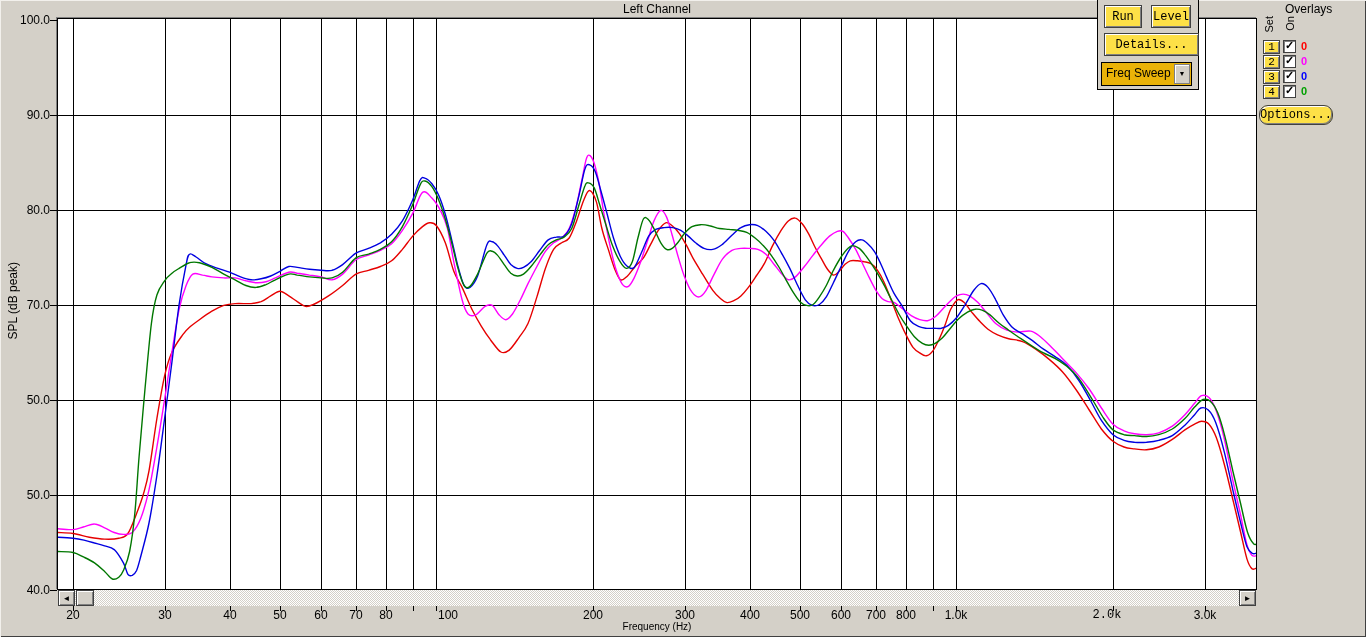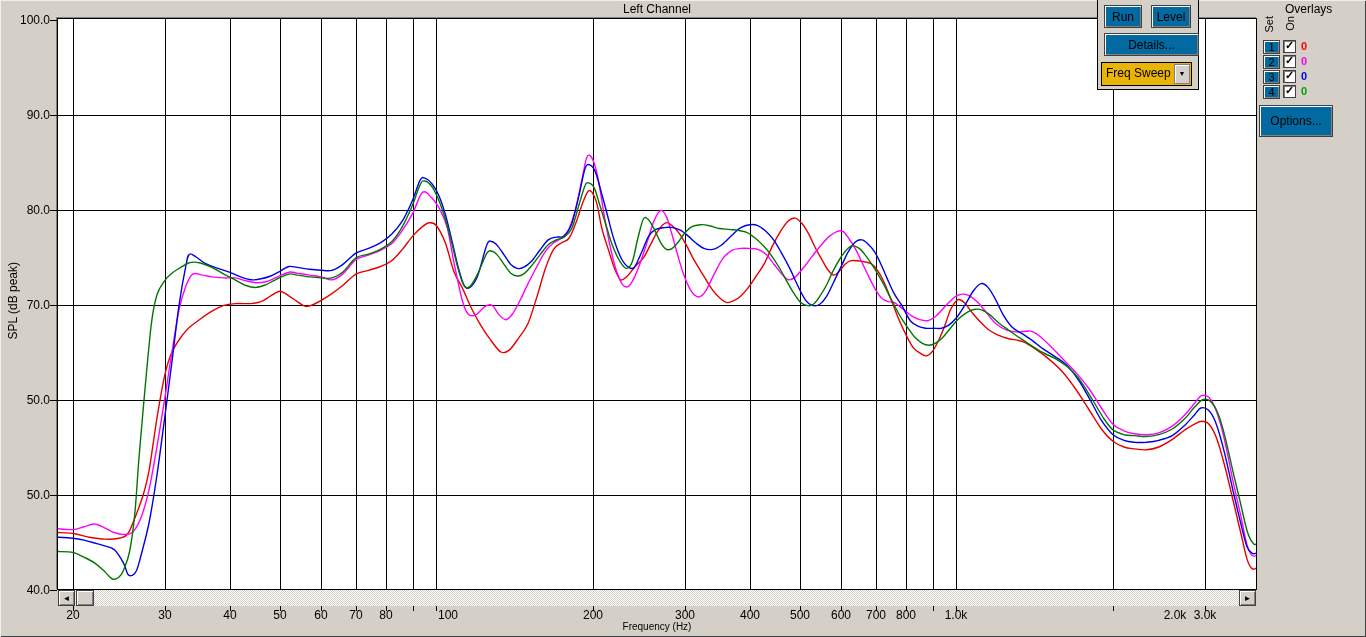--- a/index.html
+++ b/index.html
@@ -20,27 +20,27 @@
              background-color:#d4d0c8;background-image:repeating-conic-gradient(#ffffff 0% 25%, #d4d0c8 0% 50%);
              background-size:2px 2px;}
   .sb-btn{position:absolute;top:0;width:17px;height:16px;background:#d4d0c8;border:1px solid #404040;
           box-shadow:inset 1px 1px 0 #ffffff, inset -1px -1px 0 #808080;box-sizing:border-box;
           font-size:8px;line-height:13px;text-align:center;padding:0;}
   .sb-left{left:0;} .sb-right{right:0;}
   .sb-thumb{position:absolute;left:18px;top:0;width:18px;height:16px;background:#d4d0c8;border:1px solid #404040;
             box-shadow:inset 1px 1px 0 #ffffff, inset -1px -1px 0 #808080;box-sizing:border-box;}
   .panel{position:absolute;left:1097px;top:0;width:100px;height:89px;background:#d4d0c8;
          border:1px solid #000;border-top:none;}
-  .btn{position:absolute;background:#0369a1;border:1px solid #404040;
+  .btn{position:absolute;background:#fde047;border:1px solid #404040;
        box-shadow:inset 1px 1px 0 #ffffff, inset -1px -1px 0 #808080;
-       font-family:Liberation Sans, sans-serif;font-size:12px;color:#000;padding:0;box-sizing:border-box;cursor:default;}
+       font-family:Liberation Mono, monospace;font-size:12px;color:#000;padding:0;box-sizing:border-box;cursor:default;}
   #btn-run{left:1104px;top:5px;width:38px;height:23px;}
   #btn-level{left:1151px;top:5px;width:40px;height:23px;}
   #btn-details{left:1104px;top:33px;width:95px;height:23px;}
-  #btn-options{left:1259px;top:105px;width:74px;height:32px;font-size:12px;}
+  #btn-options{left:1259px;top:105px;width:74px;height:20px;font-size:12px;border-radius:9px;}
   .combo{position:absolute;left:1101px;top:62px;width:91px;height:24px;background:#eab308;
          border:1px solid #000;box-sizing:border-box;}
   .combo-text{position:absolute;left:4px;top:3px;font-size:12px;white-space:nowrap;}
   .combo-btn{position:absolute;right:1px;top:1px;width:16px;height:20px;background:#d4d0c8;
              border:1px solid #808080;box-shadow:inset 1px 1px 0 #ffffff;box-sizing:border-box;text-align:center;}
   .combo-arrow{font-size:7px;line-height:18px;display:block;}
   .ov-title{position:absolute;left:1285px;top:2px;font-size:12px;}
   .ov-vlabel{position:absolute;writing-mode:vertical-rl;transform:rotate(180deg);font-size:11px;}
   #ov-set{left:1263px;top:16px;}
   #ov-on{left:1284px;top:16px;}
@@ -138,21 +138,21 @@
       <div class="xtick-mark" style="left: 841px;"></div>
       <div class="xtick-label" style="left: 841px;">600</div>
       <div class="xtick-mark" style="left: 876px;"></div>
       <div class="xtick-label" style="left: 876px;">700</div>
       <div class="xtick-mark" style="left: 906px;"></div>
       <div class="xtick-label" style="left: 906px;">800</div>
       <div class="xtick-mark" style="left: 933px;"></div>
       <div class="xtick-mark" style="left: 956px;"></div>
       <div class="xtick-label" style="left: 956px;">1.0k</div>
       <div class="xtick-mark" style="left: 1113px;"></div>
-      <div class="xtick-label" style="left: 1175px;">2.0k</div>
+      <div class="xtick-label" style="left: 1107px; font-family: Liberation Mono, monospace;">2.0k</div>
       <div class="xtick-mark" style="left: 1205px;"></div>
       <div class="xtick-label" style="left: 1205px;">3.0k</div>
     </div>
 
   <div class="scrollbar">
     <button class="sb-btn sb-left"><span>◄</span></button>
     <div class="sb-thumb"></div>
     <button class="sb-btn sb-right"><span>►</span></button>
   </div>
 

